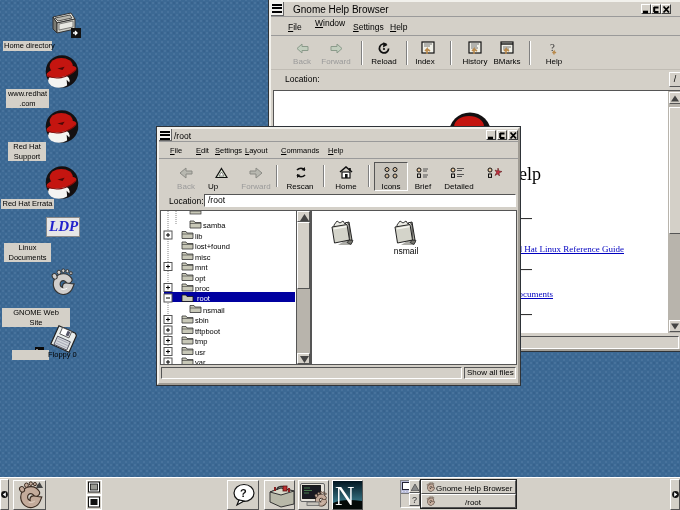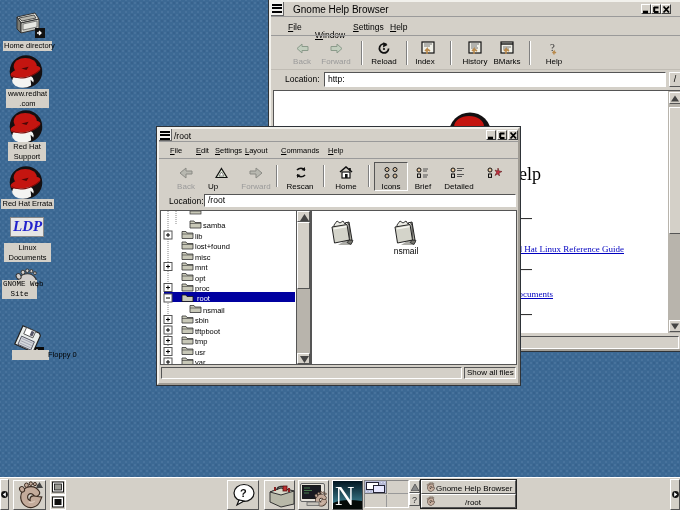--- a/index.html
+++ b/index.html
@@ -5,21 +5,21 @@
 html,body{margin:0;padding:0;}
 *{box-sizing:border-box;}
 body{width:680px;height:510px;overflow:hidden;font-family:"Liberation Sans",sans-serif;-webkit-font-smoothing:antialiased;}
 #desktop{position:absolute;left:0;top:0;width:680px;height:510px;background:#3c6994;overflow:hidden;}
 .dither{position:absolute;left:0;top:0;width:680px;height:477px;
  background-image:radial-gradient(rgba(155,185,215,0.13) 0.8px, transparent 1px),radial-gradient(rgba(155,185,215,0.13) 0.8px, transparent 1px),radial-gradient(rgba(15,45,85,0.10) 0.8px, transparent 1px);
  background-size:6px 6px,6px 6px,6px 6px;background-position:0 0,3px 3px,3px 0;}
 
 .out{background:#d4d0c8;border-top:1px solid #fff;border-left:1px solid #fff;border-right:1px solid #555;border-bottom:1px solid #555;}
 .in{background:#d4d0c8;border-top:1px solid #555;border-left:1px solid #555;border-right:1px solid #fff;border-bottom:1px solid #fff;}
-.abs{position:absolute;}
+.abs{position:absolute;margin-left:36px;}
 
 .dlabel{position:absolute;background:#d4d0c8;color:#000;font-size:7.5px;line-height:9.5px;text-align:center;padding:0 1px;white-space:pre;}
 
 .win{position:absolute;background:#d4d0c8;border:2px solid;border-color:#f2f1ec #a09c94 #a09c94 #f2f1ec;outline:1px solid #2e3338;}
 .tbar{position:absolute;left:0;right:0;height:14px;background:#d4d0c8;border-bottom:1px solid #9a9a9a;}
 .tbtn{position:absolute;width:10px;height:10px;top:1px;background:#d4d0c8;border:1px solid;border-color:#fff #404040 #404040 #fff;font-size:8px;line-height:8px;text-align:center;color:#000;}
 .hamb{position:absolute;left:0px;top:0px;width:13px;height:12px;background:#f2f1ee;border-right:1px solid #666;border-bottom:1px solid #666;}
 .hamb i{display:block;height:2px;margin:1.5px 1px 0 1px;background:#000;}
 .menu{font-size:8.5px;color:#000;}
 .menu span{margin-right:0px;}
@@ -100,21 +100,21 @@
 <div class="abs" style="left:10px;top:217px;width:34px;height:20px;background:#e6e6e6;border:1px solid #888;">
  <span style="font-family:'Liberation Serif',serif;font-style:italic;font-weight:bold;font-size:15px;color:#2222cc;position:absolute;left:2px;top:0px;">LDP</span>
 </div>
 <div class="dlabel" style="left:4px;top:243px;width:47px;">Linux<br>Documents</div>
 
 <div class="abs" style="left:13px;top:268px;width:26px;height:28px;">
 <svg width="26" height="28" viewBox="0 0 30 32" style="filter:grayscale(0.9) brightness(1.18);">
         <use href="#gfoot"></use>
       </svg>
 </div>
-<div class="dlabel" style="left:2px;top:280px;width:35px;font-family:Liberation Mono, monospace;">GNOME Web<br>Site</div>
+<div class="dlabel" style="left:2px;top:308px;width:68px;">GNOME Web<br>Site</div>
 
 <div class="abs" style="left:14px;top:325px;width:28px;height:28px;">
 <svg width="28" height="28" viewBox="0 0 28 28">
  <g transform="rotate(24 14 14)">
   <path d="M4,4 L22,4 L24,6 L24,24 L4,24 Z" fill="#e8ecea" stroke="#222" stroke-width="1.2"></path>
   <rect x="8" y="4" width="10" height="7" fill="#fff" stroke="#444" stroke-width="0.8"></rect>
   <rect x="14" y="5" width="3" height="5" fill="#556"></rect>
   <rect x="7" y="14" width="14" height="9" fill="#d4d8dc" stroke="#445" stroke-width="0.8"></rect>
   <path d="M8,16 L20,16 M8,18.5 L20,18.5 M8,21 L20,21" stroke="#99a" stroke-width="0.7"></path>
  </g>
@@ -141,21 +141,21 @@
     <div class="tbtn" style="right:19px;top:2px;"><svg width="8" height="9">
             <path d="M2,2.5 L6.5,2.5 M2,7 L6.5,7 M2.2,2 L2.2,7" stroke="#000" stroke-width="2"></path>
           </svg></div>
     <div class="tbtn" style="right:9px;top:2px;"><svg width="9" height="9">
             <path d="M1.5,1.5 L7,7.5 M7,1.5 L1.5,7.5" stroke="#000" stroke-width="1.8"></path>
           </svg></div>
   </div>
 
   <div class="menu" style="position:absolute;left:0;top:16px;width:100%;height:17px;">
     <span class="mitem" style="left:17px;top:4px;"><u>F</u>ile</span>
-    <span class="mitem" style="left:44px;top:12px;"><u>W</u>indow</span>
+    <span class="mitem" style="left:44px;top:0;"><u>W</u>indow</span>
     <span class="mitem" style="left:82px;top:4px;"><u>S</u>ettings</span>
     <span class="mitem" style="left:119px;top:4px;"><u>H</u>elp</span>
   </div>
 
   <div style="position:absolute;left:0;top:33px;width:100%;height:35px;border-top:1px solid #9a9a9a;border-bottom:1px solid #c0bcb4;">
 
     <svg width="13" height="11" viewBox="0 0 13 11" style="position:absolute;left:25px;top:7px;">
           <path d="M12,3.5 L6,3.5 L6,1 L1,5.5 L6,10 L6,7.5 L12,7.5 Z" fill="#c2cebe" stroke="#8a9a8a" stroke-width="1"></path>
         </svg>
     <div class="toolb-label dis" style="left:9px;top:21px;width:44px;">Back</div>
@@ -199,21 +199,20 @@
     <div class="sepv" style="left:258px;top:5px;height:24px;"></div>
 
     <svg width="12" height="14" viewBox="0 0 12 14" style="position:absolute;left:277px;top:5px;">
           <text x="2" y="10" font-size="11" font-family="Liberation Serif" fill="#333">?</text>
           <path d="M6,13.5 L6,10.5 L4.5,12 M6,10.5 L8,12" stroke="#b8884a" stroke-width="1.4" fill="none"></path>
         </svg>
     <div class="toolb-label" style="left:261px;top:21px;width:44px;">Help</div>
   </div>
 
   <div style="position:absolute;left:14px;top:72px;font-size:8.5px;">Location:</div>
-  <div class="in" style="position:absolute;left:53px;top:70px;width:342px;height:15px;background:#fff;font-size:8.5px;line-height:13px;padding-left:3px;">http:</div>
   <div class="out" style="position:absolute;left:398px;top:70px;width:12px;height:15px;font-size:9px;text-align:center;line-height:13px;">/</div>
 
   <div style="position:absolute;left:2px;top:88px;width:396px;height:243px;background:#fff;border-top:1px solid #555;border-left:1px solid #555;overflow:hidden;">
 
     <svg width="44" height="43" viewBox="0 0 33 32" style="position:absolute;left:174px;top:21px;">
           <use href="#redhat"></use>
         </svg>
 
     <div style="position:absolute;left:0px;top:73px;width:267px;text-align:right;font-family:'Liberation Serif',serif;font-size:18px;color:#000;">Red Hat Linux Help</div>
 

